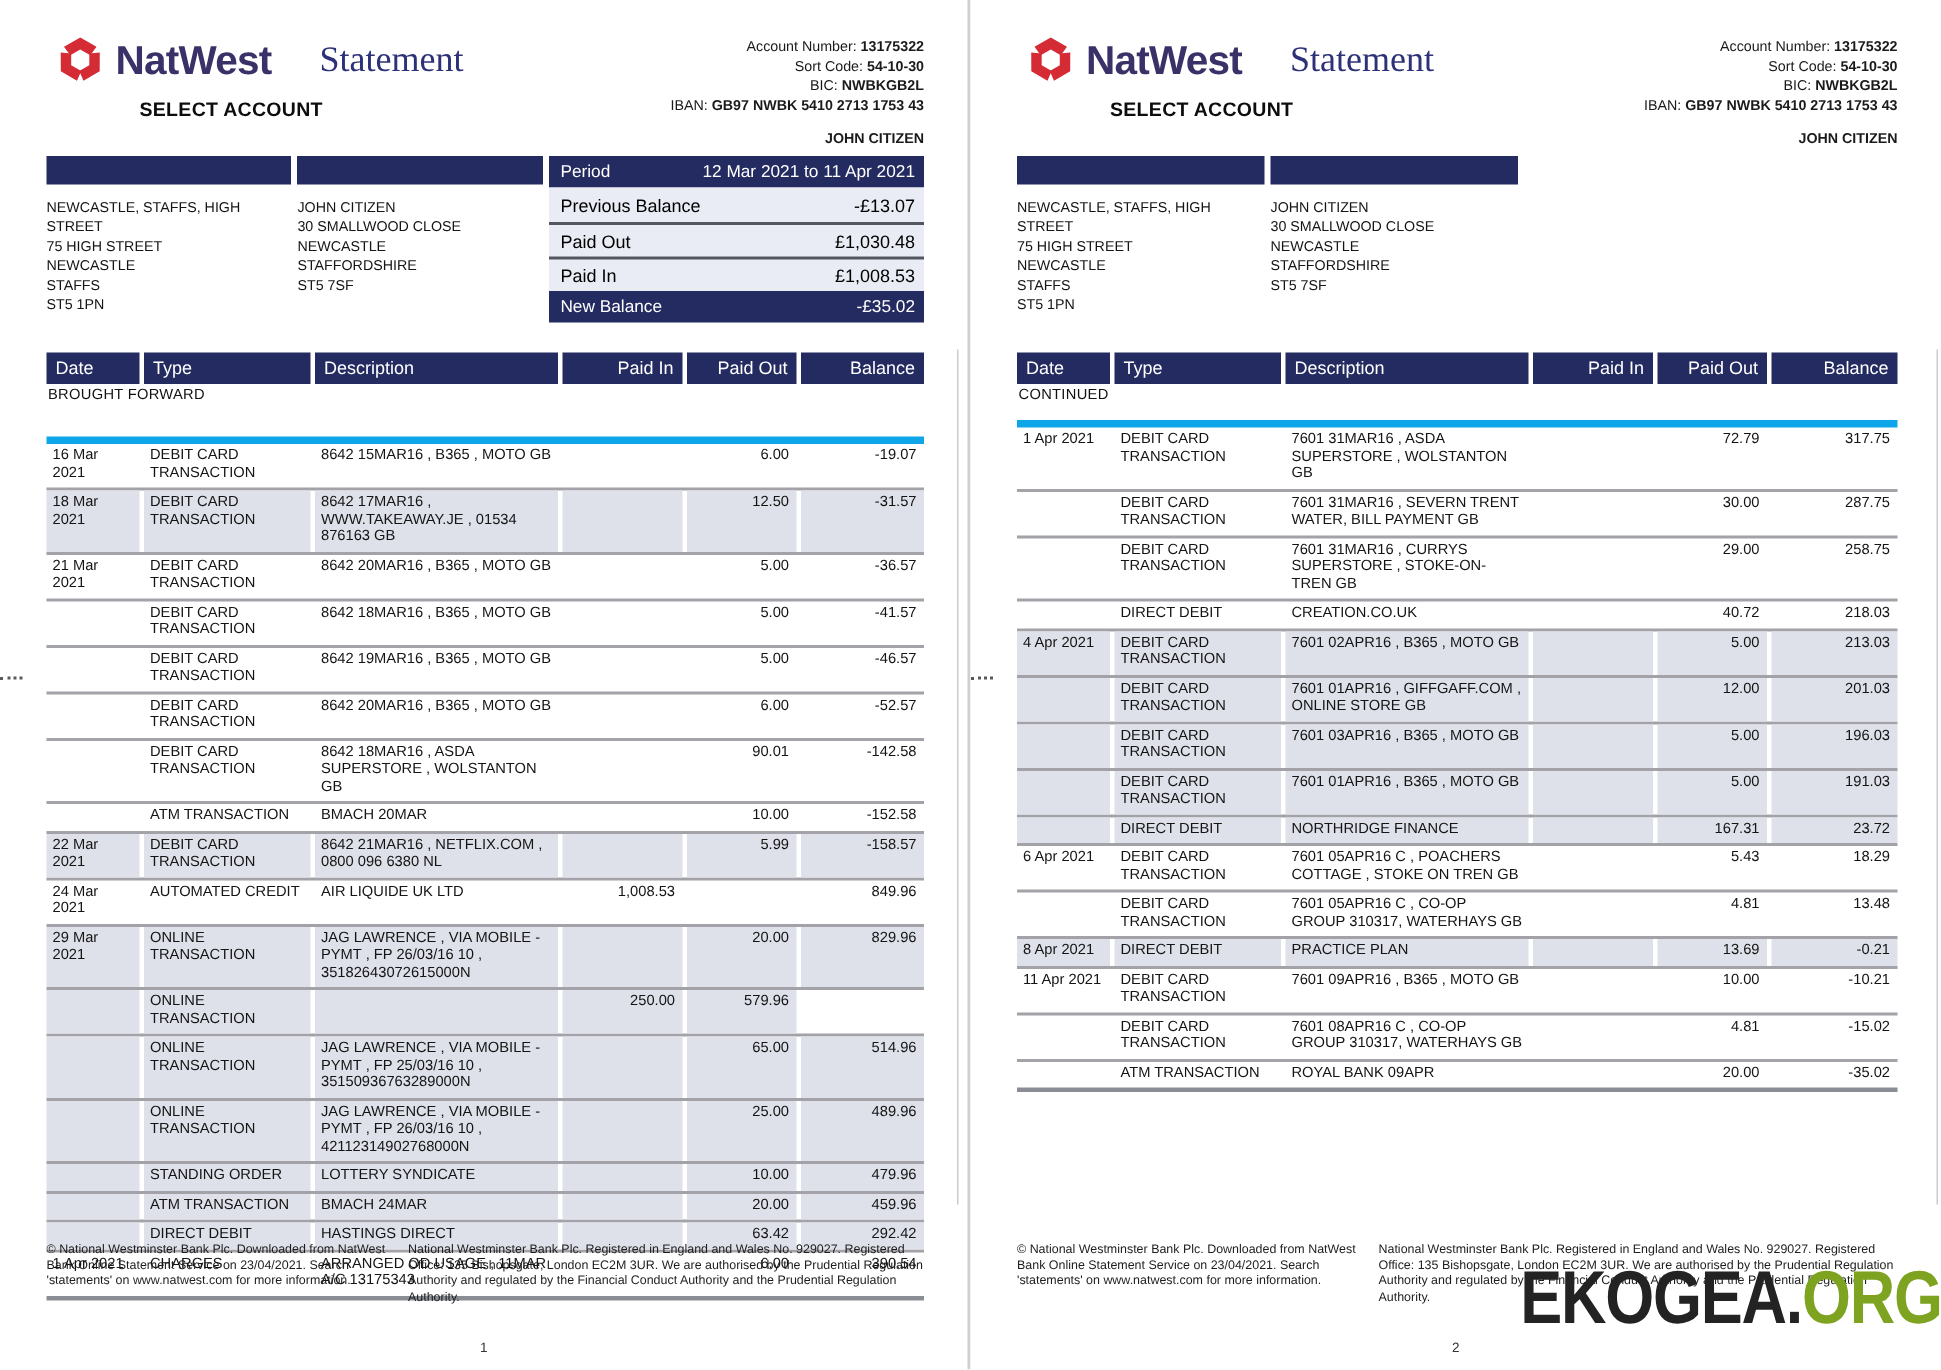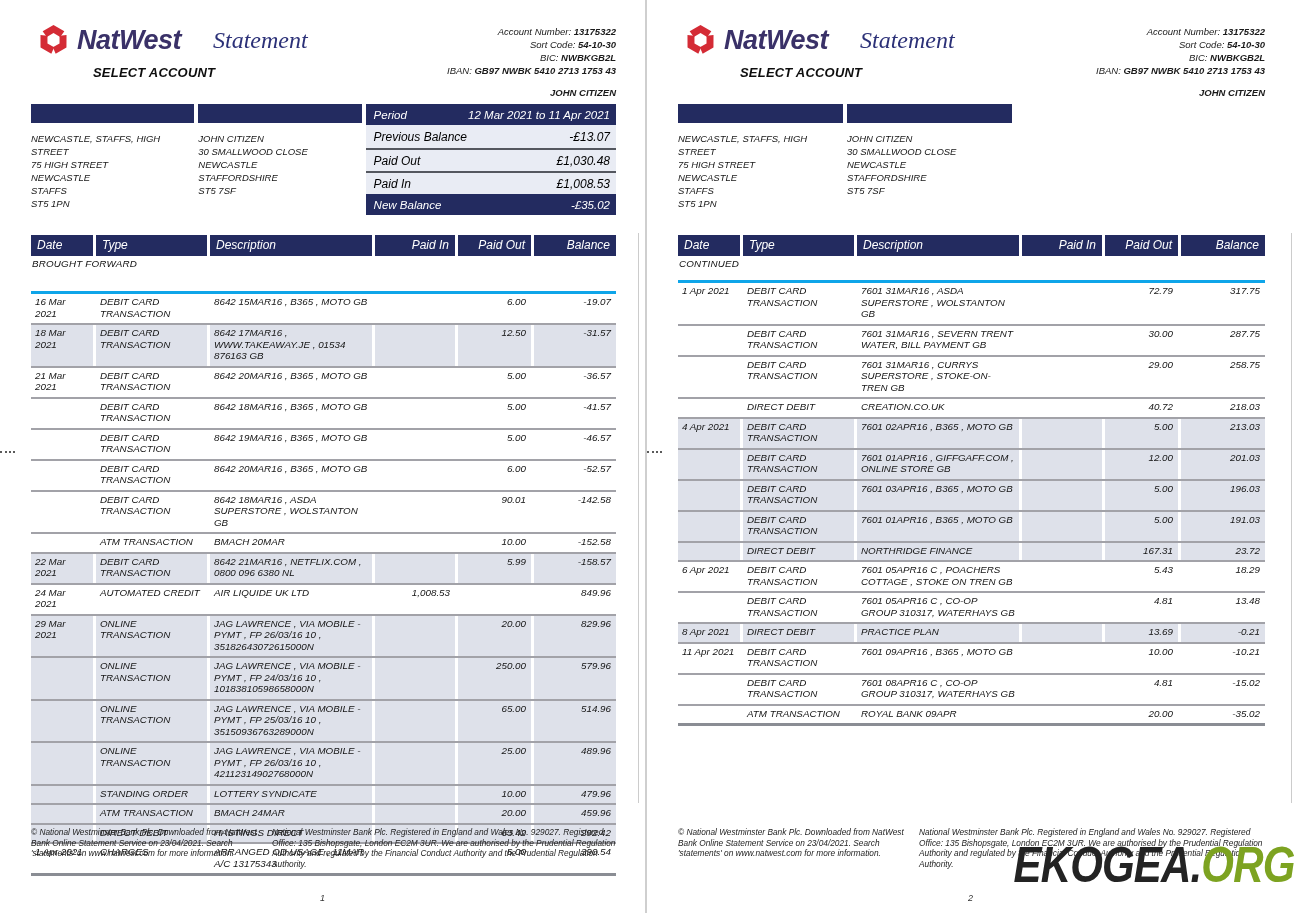--- a/index.html
+++ b/index.html
@@ -3,21 +3,21 @@
 <meta charset="utf-8">
 <style>
   * { margin:0; padding:0; box-sizing:border-box; }
   html,body { background:#ffffff; }
   body {
     width:1294px; height:913px;
     font-family:"Liberation Sans", sans-serif;
     color:#111;
     overflow:hidden;
   }
-  .sheet { display:flex; width:1294px; height:913px; position:relative;font-style:italic; }
+  .sheet { display:flex; width:1294px; height:913px; position:relative; }
   .page { width:647px; height:913px; position:relative; background:#fff; padding:0 29px 0 31px; }
   .page--one { border-right:2px solid #cfcfcf; }
 
   
   .page-head { height:104px; position:relative; padding-top:24px; }
   .brand-row { display:flex; align-items:center; padding-left:6px; }
   .logo-icon { width:33px; height:32px; flex:0 0 auto; }
   .wordmark {
     font-size:27px; font-weight:bold; color:#3a3168;
     letter-spacing:-0.5px; margin-left:7px;
@@ -42,21 +42,21 @@
   .srow--light { background:#e9ecf4; color:#000; height:23px; font-size:12px; }
   .srow--light + .srow--light { border-top:2px solid #54575f; }
   .srow .val { text-align:right; }
 
   
   .txn-table { margin-top:15px; position:relative; }
   .tgrid { display:grid; grid-template-columns:62px 111px 162px 80px 73px 1fr; column-gap:3px; }
   .hcell { background:#232b60; color:#fff; font-size:12px; height:21px; line-height:21px; padding:0 6px; overflow:hidden; }
   .hcell.num { text-align:right; }
   .lead-row { display:grid; grid-template-columns:62px 111px 162px 80px 73px 1fr; column-gap:3px;
-              font-size:9.8px; padding:2px 0 2px 0; border-bottom:3px solid #0ea5e9;gap:41px; }
+              font-size:9.8px; padding:2px 0 2px 0; border-bottom:5px solid #0ea5e9;gap:41px; }
   .lead-label { grid-column:1 / span 3; padding-left:1px; letter-spacing:0.2px; }
   .lead-bal { grid-column:6; text-align:right; padding-right:5px;margin-top:20px; }
   .trow { display:grid; grid-template-columns:62px 111px 162px 80px 73px 1fr; column-gap:3px;
           border-bottom:2px solid #a2a2a8; font-size:9.8px; line-height:11.5px; color:#141414; }
   .trow:last-child { border-bottom:3px solid #8a8d94; }
   .trow .cell { padding:2px 4px 4px 4px; }
   .trow .cell.num { text-align:right; padding-right:5px; }
   .trow.shaded .cell { background:#dee1ea; }
 
   
@@ -248,21 +248,20 @@
     <div class="cell date">29 Mar 2021</div>
     <div class="cell">ONLINE TRANSACTION</div>
     <div class="cell">JAG LAWRENCE , VIA MOBILE - PYMT , FP 26/03/16 10 , 35182643072615000N</div>
     <div class="cell num"></div>
     <div class="cell num">20.00</div>
     <div class="cell num">829.96</div>
   </div>
           <div class="trow shaded">
     <div class="cell date"></div>
     <div class="cell">ONLINE TRANSACTION</div>
-    <div class="cell">JAG LAWRENCE , VIA MOBILE - PYMT , FP 24/03/16 10 , 10183810598658000N</div>
     <div class="cell num"></div>
     <div class="cell num">250.00</div>
     <div class="cell num">579.96</div>
   </div>
           <div class="trow shaded">
     <div class="cell date"></div>
     <div class="cell">ONLINE TRANSACTION</div>
     <div class="cell">JAG LAWRENCE , VIA MOBILE - PYMT , FP 25/03/16 10 , 35150936763289000N</div>
     <div class="cell num"></div>
     <div class="cell num">65.00</div>

